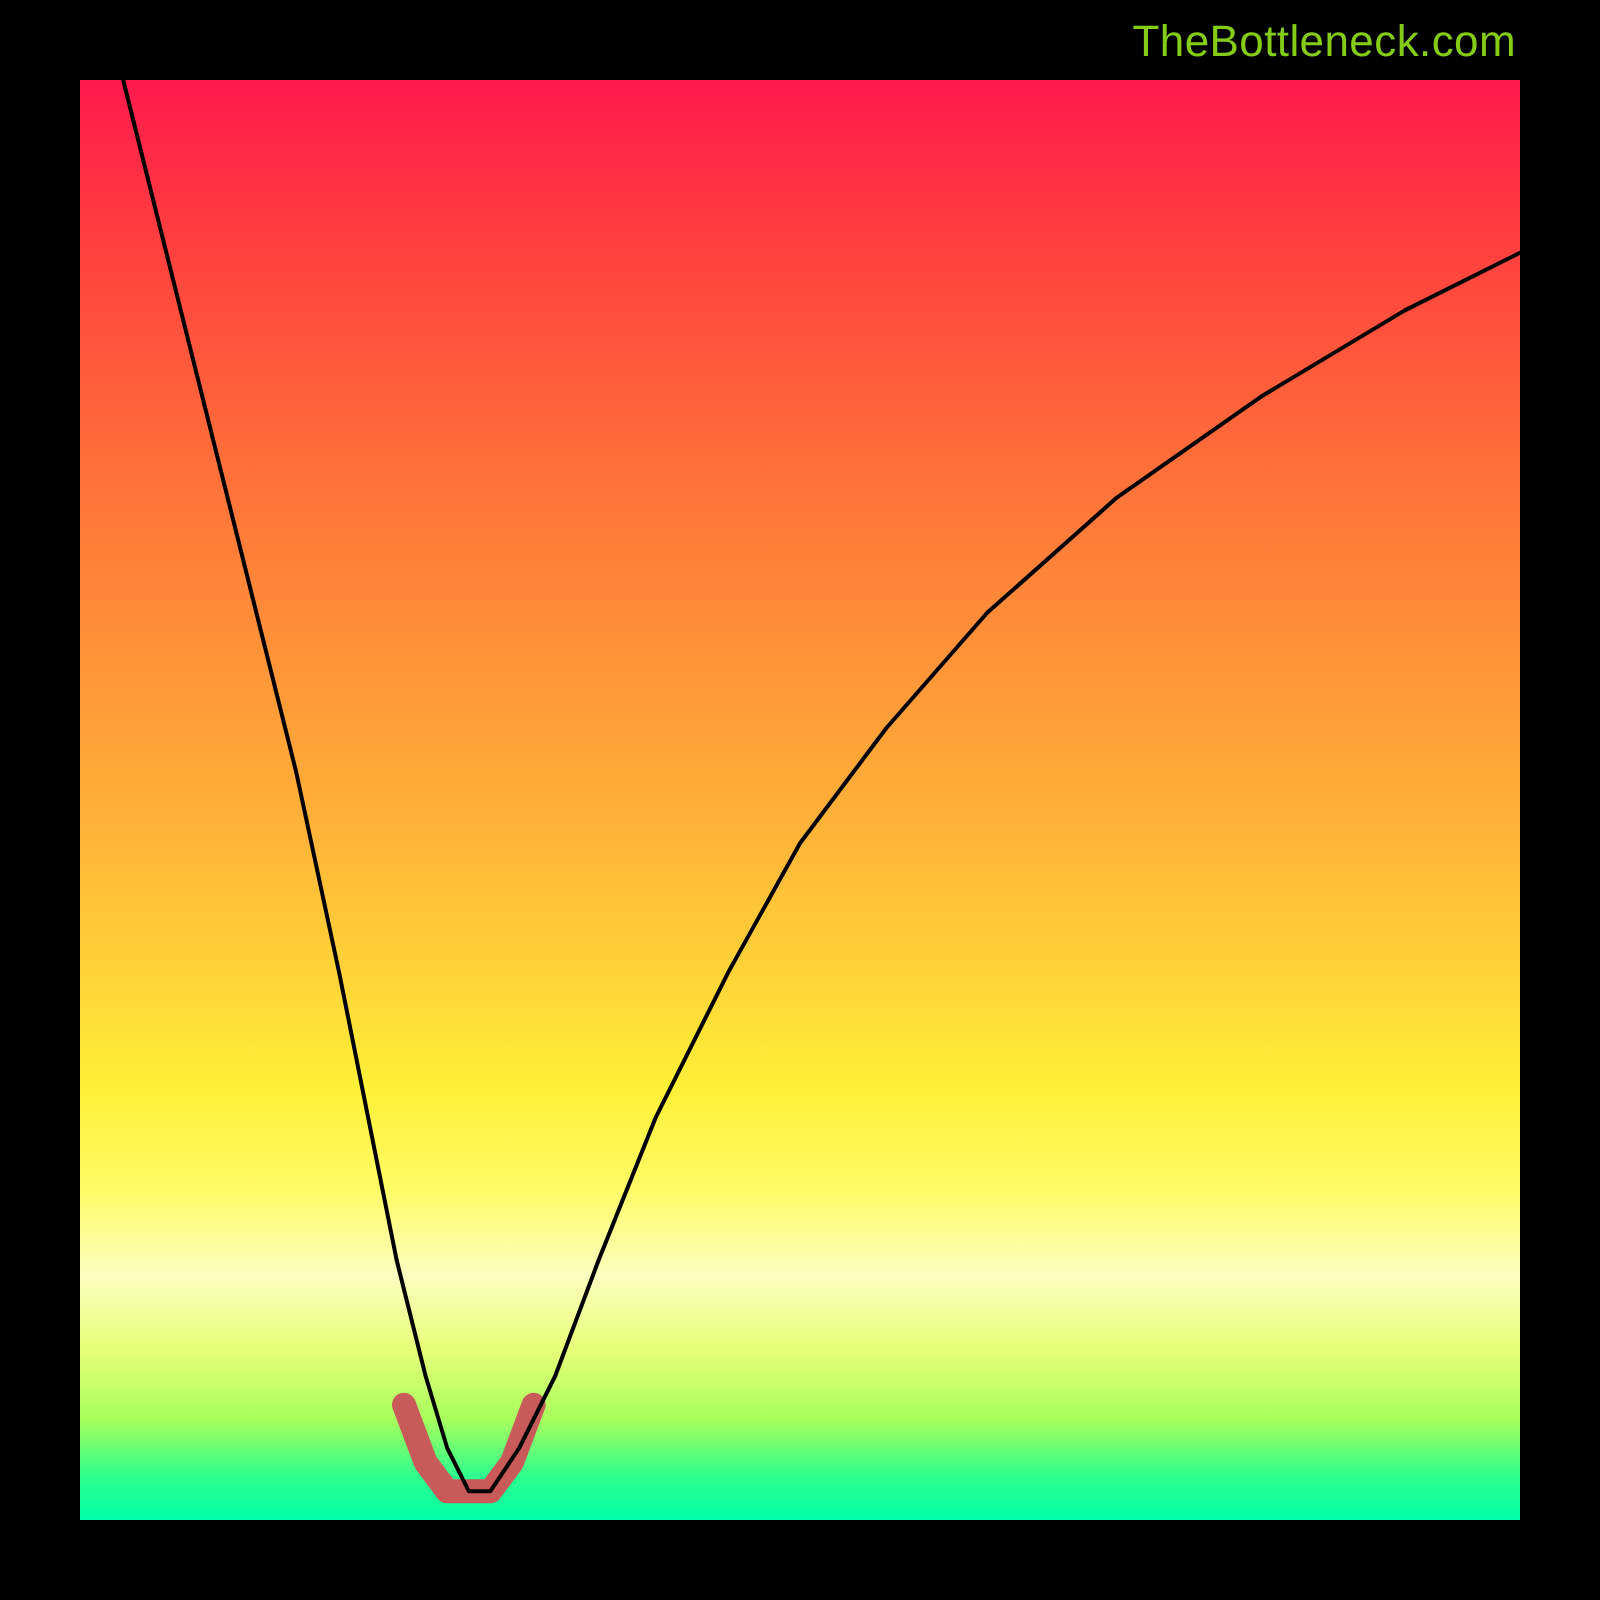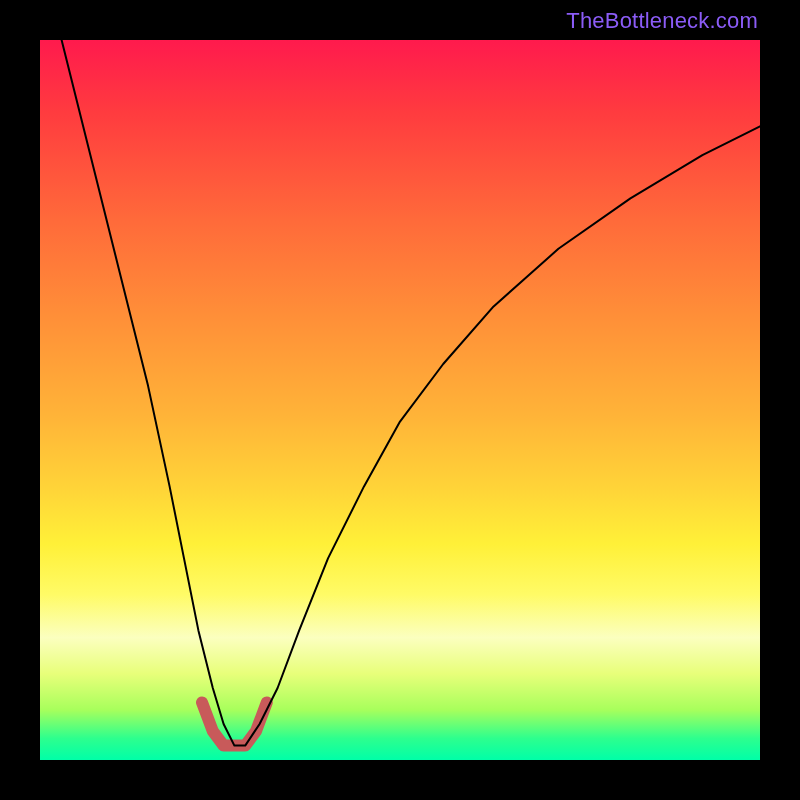--- a/index.html
+++ b/index.html
@@ -40,21 +40,21 @@
       #e8ff7a 88%,
       #a8ff5c 93%,
       #2dff8e 97%,
       #00ffa8 100%
     );
   }
   .watermark {
     position: absolute;
     top: 8px;
     right: 42px;
-    color: #8b5cf6;
+    color: #84cc16;
     font-size: 22px;
     letter-spacing: 0.2px;
     font-weight: 400;
     user-select: none;
   }
   svg.curve {
     position: absolute;
     left: 0;
     top: 0;
     width: 720px;

